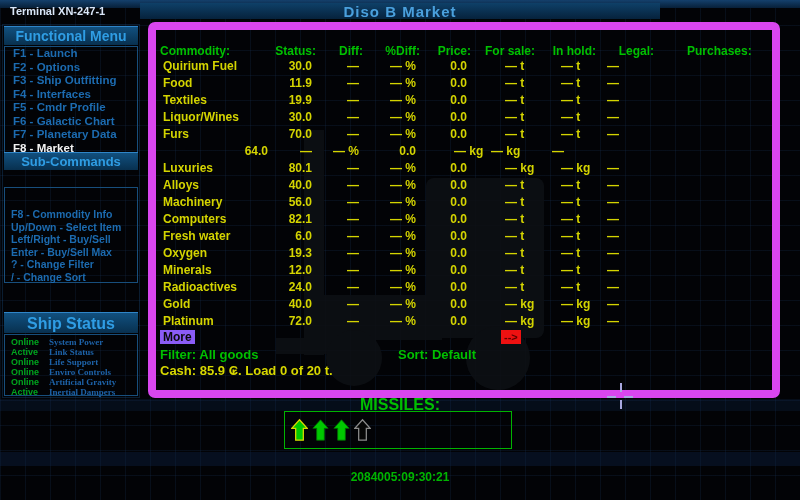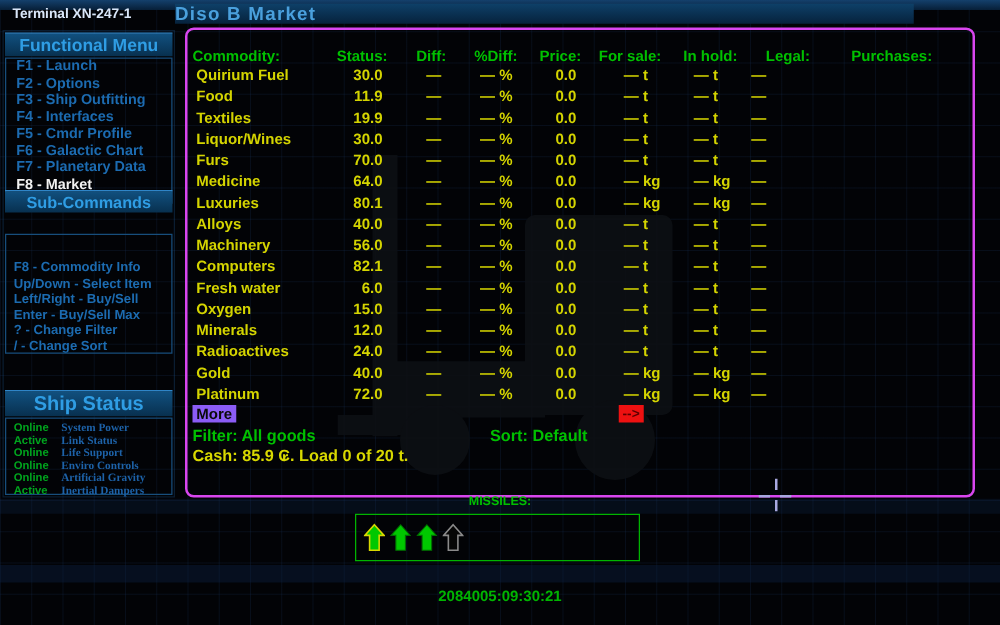--- a/index.html
+++ b/index.html
@@ -38,27 +38,27 @@
     border:1px solid #174e7c; padding:20px 0 0 6px; }
   .sub-item { font-size:10.5px; line-height:12.5px; color:#1c6bb0; white-space:nowrap; }
   #ship-header { top:312px; height:21px; font-size:16px; line-height:21px; }
   #ship-box { position:absolute; left:2px; top:334px; width:134px; height:62px;
     border:1px solid #174e7c; padding:2px 0 0 6px; }
   .ship-row { display:flex; font-size:9px; line-height:10px; white-space:nowrap; }
   .ship-status { width:38px; color:#00a51e; }
   .ship-system { color:#1d62a8;font-family:Liberation Serif, serif; }
 
   
-  #title-bar { position:absolute; left:140px; top:3px; width:591px; height:16px;
-    background:linear-gradient(#0e4068,#06223c); text-align:left; }
+  #title-bar { position:absolute; left:140px; top:3px; width:520px; height:16px;
+    background:linear-gradient(#0e4068,#06223c); text-align:center; }
   #page-title { font-size:15px; line-height:16px; color:#4aa0dd; letter-spacing:1px; }
 
   
   #main { position:absolute; left:148px; top:22px; width:632px; height:376px;
-    border:2px solid #d946ef; border-radius:7px; }
+    border:8px solid #d946ef; border-radius:7px; }
   #watermark { position:absolute; left:120px; top:60px; opacity:0.9; }
   #watermark path, #watermark rect, #watermark circle { fill:#0d1014; }
 
   #table-header { position:absolute; left:0; top:14px; width:632px; height:15px;
     font-size:12px; color:#00c000; }
   #table-header span { position:absolute; white-space:nowrap; }
   .h-name  { left:4px; }
   .h-avg   { right:472px; }
   .h-diff  { right:425px; }
   .h-pdiff { right:368px; }
@@ -81,21 +81,21 @@
   #more-btn { position:absolute; left:4px; top:300px; background:#8b5cf6; color:#0a0a0a;
     font-size:12px; line-height:14px; padding:0 3px; }
   #next-btn { position:absolute; left:345px; top:300px; background:#ee1111; color:#5c0000;
     font-size:11px; line-height:14px; padding:0 3px; }
   #filter-label { position:absolute; left:4px; top:317px; font-size:13px; color:#00c000; }
   #sort-label { position:absolute; left:242px; top:317px; font-size:13px; color:#00c000; }
   #cash-label { position:absolute; left:4px; top:333px; font-size:13px; color:#d8d800; }
 
   
   #missiles-label { position:absolute; left:300px; top:396px; width:200px; text-align:center;
-    font-size:10px; color:#00c000; }
+    font-size:16px; color:#00c000; }
   #missiles-box { position:absolute; left:284px; top:411px; width:228px; height:38px;
     border:1px solid #00b400; display:flex; align-items:center; padding-left:6px; gap:4px; }
   .mslot svg { display:block; }
   .mslot.selected path { fill:#00c800; stroke:#d8d800; stroke-width:1.5; }
   .mslot.filled  path { fill:#00c800; stroke:#006e00; stroke-width:1; }
   .mslot.empty   path { fill:#060606; stroke:#8a8a8a; stroke-width:1.5; }
 
   #clock { position:absolute; left:300px; top:470px; width:200px; text-align:center;
     font-size:12px; color:#00b400; }
 
@@ -271,21 +271,20 @@
         <span class="c-diff">—</span>
         <span class="c-pdiff">— %</span>
         <span class="c-price">0.0</span>
         <span class="c-sale">— t</span>
         <span class="c-hold">— t</span>
         <span class="c-legal">—</span>
         <span class="c-purch"></span>
       </div>
 
       <div class="mrow">
-        <span class="c-name">Medicine</span>
         <span class="c-avg">64.0</span>
         <span class="c-diff">—</span>
         <span class="c-pdiff">— %</span>
         <span class="c-price">0.0</span>
         <span class="c-sale">— kg</span>
         <span class="c-hold">— kg</span>
         <span class="c-legal">—</span>
         <span class="c-purch"></span>
       </div>
 
@@ -344,21 +343,21 @@
         <span class="c-pdiff">— %</span>
         <span class="c-price">0.0</span>
         <span class="c-sale">— t</span>
         <span class="c-hold">— t</span>
         <span class="c-legal">—</span>
         <span class="c-purch"></span>
       </div>
 
       <div class="mrow">
         <span class="c-name">Oxygen</span>
-        <span class="c-avg">15.0</span>
+        <span class="c-avg">19.3</span>
         <span class="c-diff">—</span>
         <span class="c-pdiff">— %</span>
         <span class="c-price">0.0</span>
         <span class="c-sale">— t</span>
         <span class="c-hold">— t</span>
         <span class="c-legal">—</span>
         <span class="c-purch"></span>
       </div>
 
       <div class="mrow">

